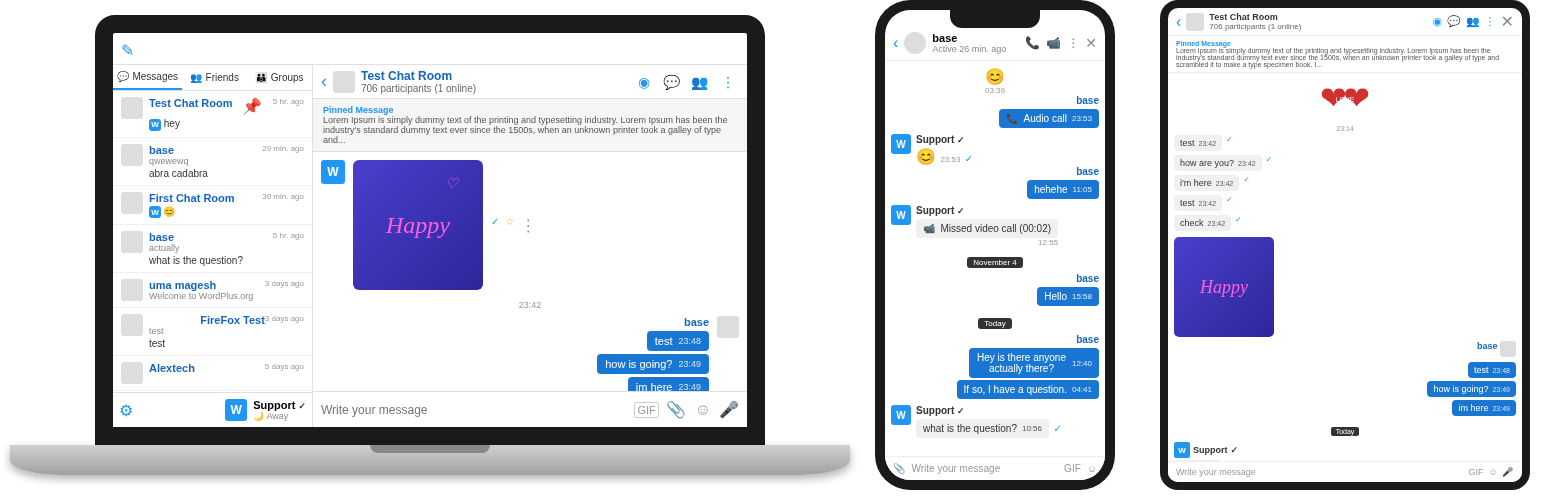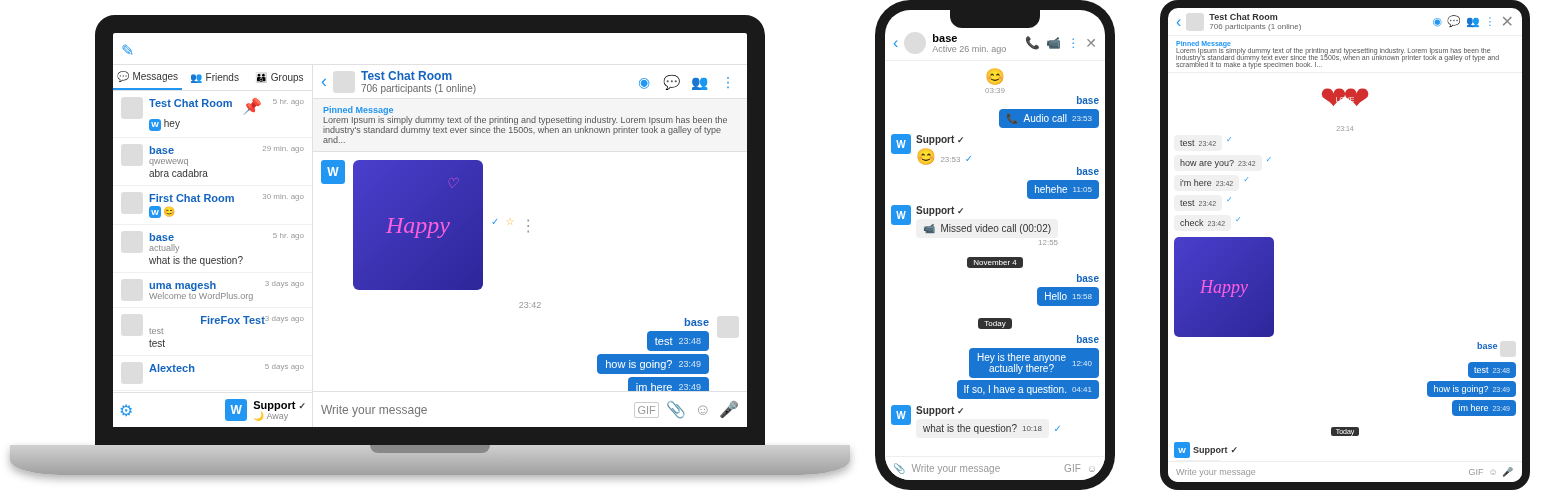--- a/index.html
+++ b/index.html
@@ -363,21 +363,21 @@
             <span>If so, I have a question.</span>
             <span class="time">04:41</span>
           </div>
       </div>
       <div class="ph-row-flex">
         <div class="ph-avatar-badge">W</div>
         <div>
           <div class="ph-name-l"><span>Support</span> <span class="verified">✓</span></div>
           <div class="ph-bubble light">
               <span>what is the question?</span>
-              <span class="time">10:18</span>
+              <span class="time">10:56</span>
             </div> <span class="lt-check">✓</span>
         </div>
       </div>
     </div>
     <div class="ph-input">
       <span>📎</span>
       <span style="flex:1">Write your message</span>
       <span>GIF</span>
       <span>☺</span>
     </div>

